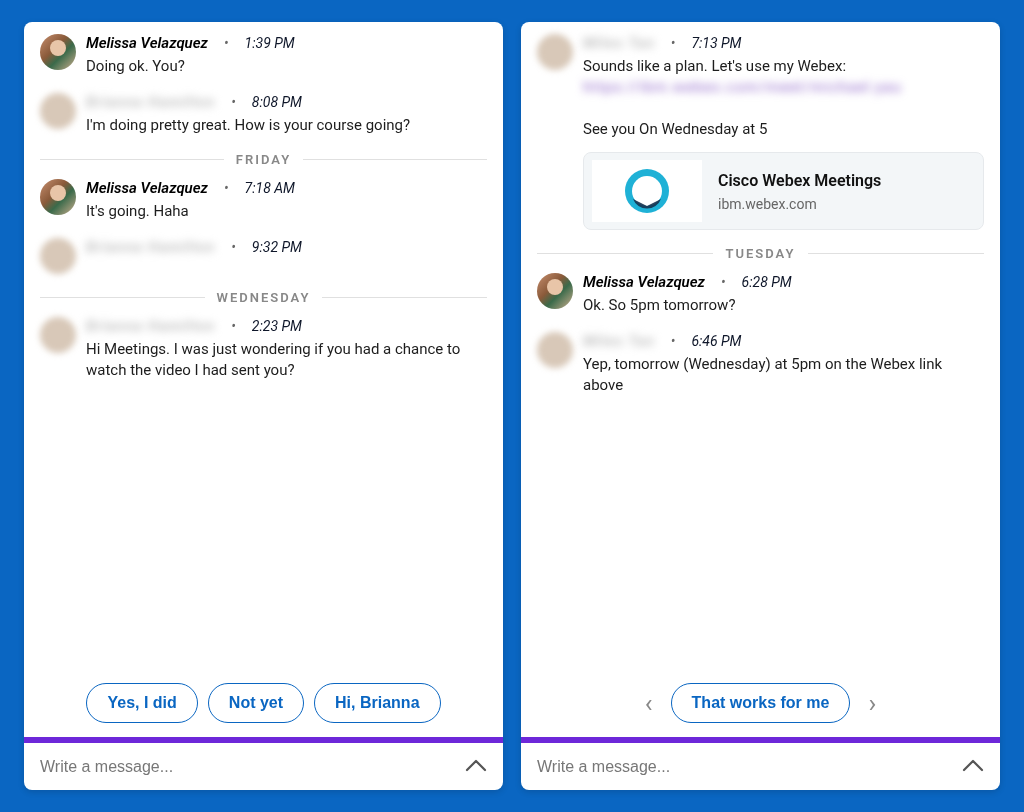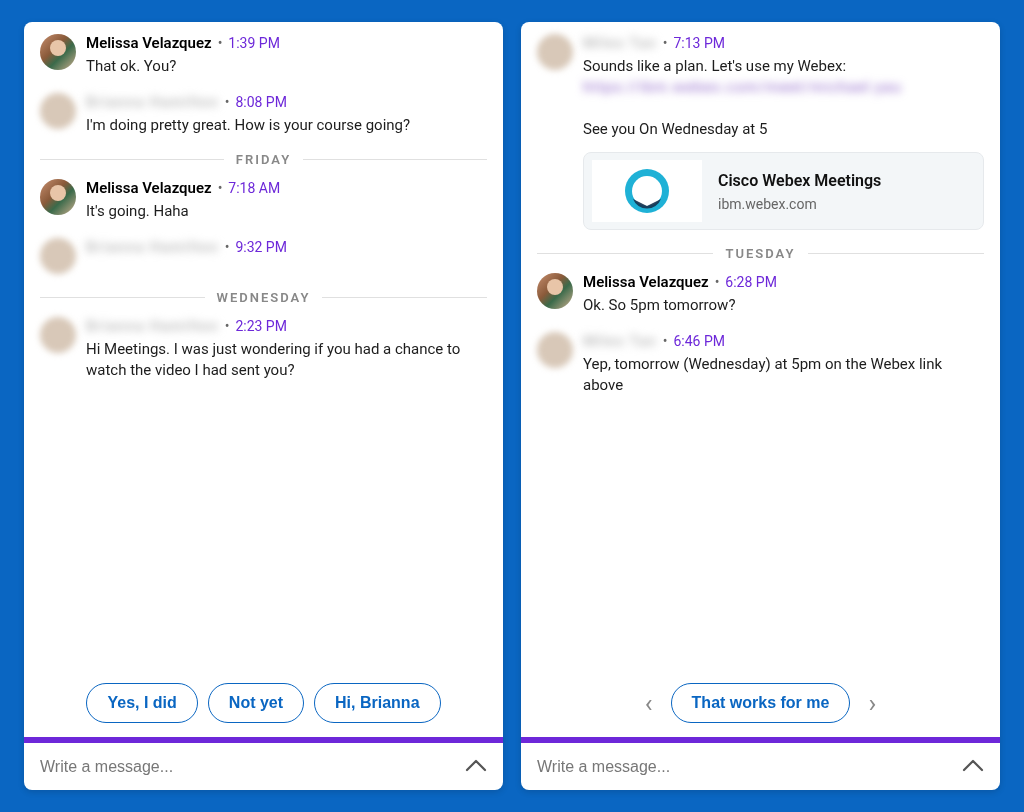--- a/index.html
+++ b/index.html
@@ -53,32 +53,33 @@
     background:#e8c5a8;
   }
   .avatar.blurred {
     background: #d8c8b8;
     filter: blur(3px);
   }
   .msg-body { flex:1; min-width:0; }
   .msg-head {
     display:flex;
     align-items:center;
-    gap:6px;
+    gap:16px;
     line-height:1.2;
     margin-bottom:4px;
+    font-style:italic;
   }
   .sender { font-weight:600; color:#000; font-size:15px; }
   .sender.blurred {
     color:#bbb;
     filter: blur(4px);
     letter-spacing:1px;
   }
   .dot { color:#666; font-size:14px; }
-  .time { color:#6d28d9; font-size:14px; }
+  .time { color:#0f172a; font-size:14px; }
   .text { color:#1d1d1d; font-size:15px; line-height:1.4; }
   .link-blur {
     display:inline-block;
     color:#8a5fc7;
     filter: blur(4px);
     letter-spacing:1px;
   }
   .day-sep {
     display:flex;
     align-items:center;
@@ -173,21 +174,21 @@
   <div class="thread">
 
     <div class="msg">
       <div class="avatar mv"></div>
       <div class="msg-body">
         <div class="msg-head">
           <span class="sender">Melissa Velazquez</span>
           <span class="dot">•</span>
           <span class="time">1:39 PM</span>
         </div>
-        <div class="text">That ok. You?</div>
+        <div class="text">Doing ok. You?</div>
       </div>
     </div>
 
     <div class="msg">
       <div class="avatar blurred"></div>
       <div class="msg-body">
         <div class="msg-head">
           <span class="sender blurred">Brianna Hamilton</span>
           <span class="dot">•</span>
           <span class="time">8:08 PM</span>

